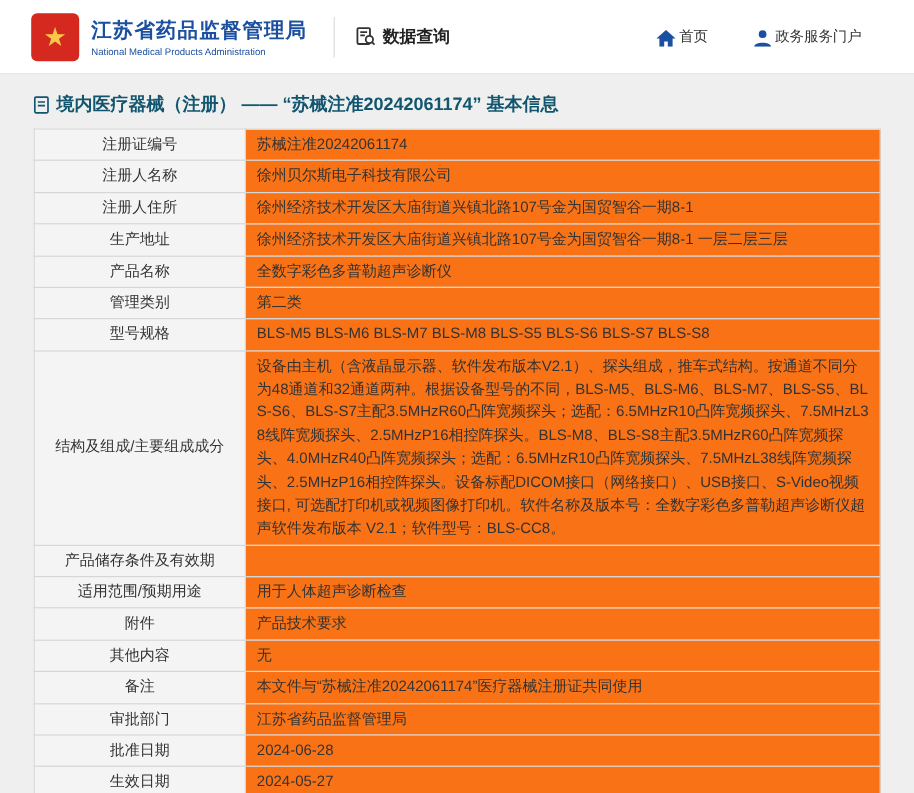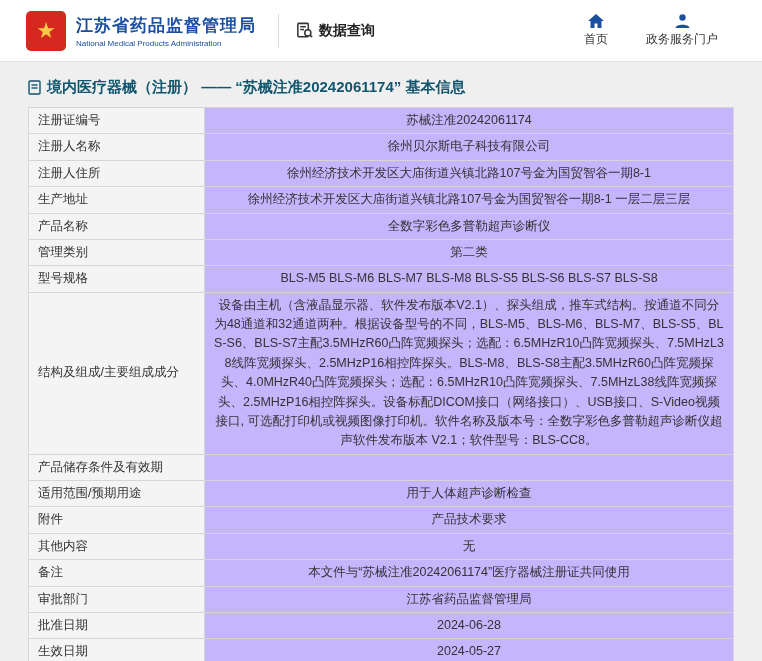--- a/index.html
+++ b/index.html
@@ -17,21 +17,21 @@
   }
   .logo-star { color:#f7c948; font-size:22px; line-height:1; }
   .agency-titles { margin-left:10px; }
   .agency-cn { color:#1b4fa0; font-size:17px; font-weight:bold; letter-spacing:1px; }
   .agency-en { color:#1b4fa0; font-size:8px; margin-top:2px; }
   .header-divider { width:1px; height:34px; background:#dcdcdc; margin:0 16px 0 22px; }
   .data-query { display:flex; align-items:flex-end; gap:5px; }
   .data-query-label { font-size:14px; font-weight:bold; color:#222; }
   .header-spacer { flex:1; }
   .header-nav { display:flex; gap:38px; padding-right:26px; }
-  .nav-item { display:flex; flex-direction:column; align-items:center; gap:3px; cursor:pointer; }
+  .nav-item { display:flex; flex-direction:row; align-items:flex-end; gap:3px; cursor:pointer; }
   .nav-item .nav-label { font-size:12px; color:#333; }
   .icon-blue { color:#1b4fa0; }
 
   
   .breadcrumb {
     display:flex; align-items:center; gap:6px;
     padding:16px 0 10px 28px;
   }
   .breadcrumb-text { font-size:15px; font-weight:bold; color:#11566e; }
 
@@ -39,23 +39,23 @@
   .info-table {
     border-collapse:collapse; width:706px; margin:0 auto;
     background:#fff; font-size:12.5px; color:#333;
     table-layout:fixed;
   }
   .info-table td {
     border:1px solid #d6d6d6; padding:3px 9px; line-height:1.55;
     word-break:break-all; vertical-align:middle;
   }
   td.cell-label {
-    background:#f4f4f4; width:176px; color:#333;
+    background:#f4f4f4; width:176px; text-align:center; color:#333;
   }
-  td.cell-value { background:#c4b5fd; text-align:center; }
+  td.cell-value { background:#f97316; text-align:left; }
 
   svg { display:block; }
 </style>
 </head>
 <body>
 
 <div class="header">
   <div class="logo-box">
     <span class="logo-star">★</span>
   </div>

